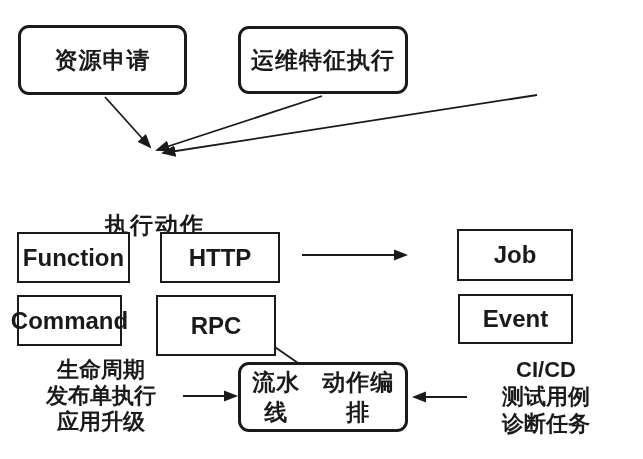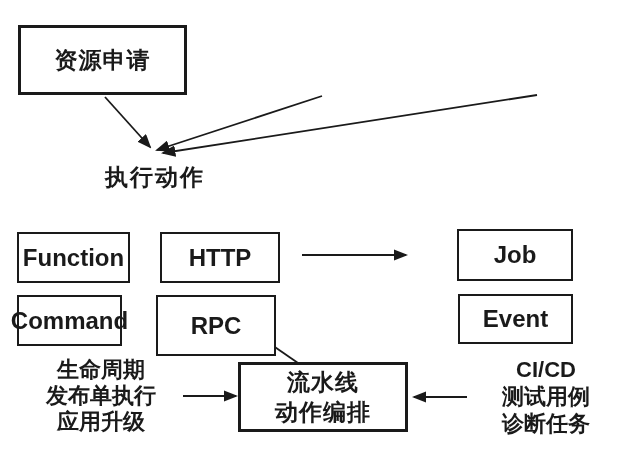--- a/index.html
+++ b/index.html
@@ -20,30 +20,31 @@
     position: absolute;
     background: var(--bg);
     border: 2px solid var(--ink);
     display: flex;
     align-items: center;
     justify-content: center;
     text-align: center;
     font-weight: 700;
     color: var(--ink);
   }
-  .box.thick { border-width: 3px; }
+  .box.thick { border-width: 3px; border-radius: 11px; }
   .cn { font-size: 23px; letter-spacing: 1px; }
   .latin { font-size: 24px; letter-spacing: 0px; margin-top: 36px; }
   .group-title {
     position: absolute;
     text-align: center;
     font-weight: 700;
     font-size: 23px;
     letter-spacing: 2px;
     color: var(--ink);
+    margin-top: 48px;
   }
   .text-block {
     position: absolute;
     text-align: center;
     font-weight: 700;
     font-size: 22px;
     line-height: 27px;
     color: var(--ink);
   }
   .pipeline-line { display: block; line-height: 30px; }
@@ -75,20 +76,23 @@
     <line x1="537" y1="95" x2="163" y2="153" marker-end="url(#ah)"></line>
     <line x1="302" y1="255" x2="406" y2="255" marker-end="url(#ah)"></line>
     <line x1="183" y1="396" x2="236" y2="396" marker-end="url(#ah)"></line>
     <line x1="467" y1="397" x2="414" y2="397" marker-end="url(#ah)"></line>
     <line x1="298" y1="363" x2="224" y2="312" marker-end="url(#ah)"></line>
   </svg>
 
   <div class="box thick cn" style="left:18px; top:25px; width:169px; height:70px;">
     <span>资源申请</span>
   </div>
+  <div class="box thick cn" style="left:238px; top:26px; width:170px; height:68px;">
+    <span>运维特征执行</span>
+  </div>
 
   <div class="group-title" style="left:75px; top:162px; width:160px;">执行动作</div>
 
   <div class="box latin" style="left:17px; top:196px; width:113px; height:51px;">
     <span>Function</span>
   </div>
   <div class="box latin" style="left:160px; top:196px; width:120px; height:51px;">
     <span>HTTP</span>
   </div>
   <div class="box latin" style="left:17px; top:259px; width:105px; height:51px;">
@@ -98,21 +102,21 @@
     <span>RPC</span>
   </div>
 
   <div class="box latin" style="left:457px; top:193px; width:116px; height:52px;">
     <span>Job</span>
   </div>
   <div class="box latin" style="left:458px; top:258px; width:115px; height:50px;">
     <span>Event</span>
   </div>
 
-  <div class="box thick cn" style="left:238px; top:362px; width:170px; height:70px; flex-direction:column;">
+  <div class="box thick cn" style="left:238px; top:362px; width:170px; height:70px; flex-direction:row;">
     <span class="pipeline-line">流水线</span>
     <span class="pipeline-line">动作编排</span>
   </div>
 
   <div class="text-block" style="left:21px; top:357px; width:160px; line-height:26px;">
     <span style="display:block">生命周期</span>
     <span style="display:block">发布单执行</span>
     <span style="display:block">应用升级</span>
   </div>
 

